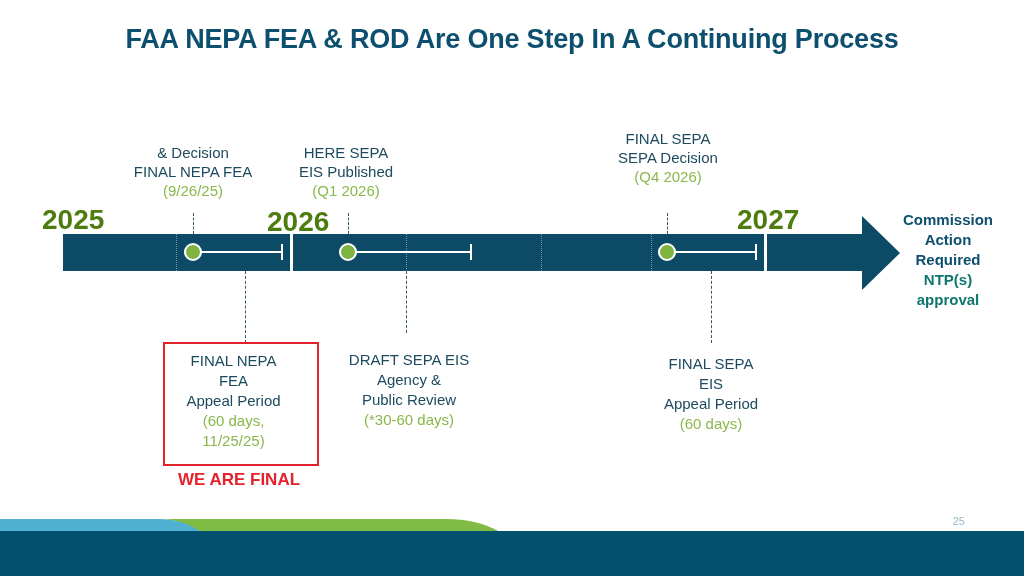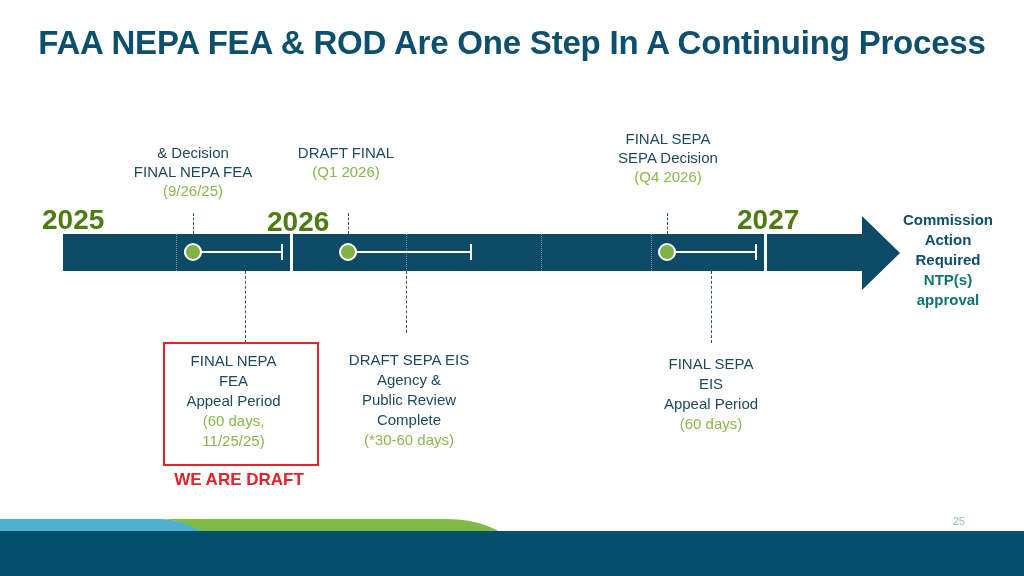--- a/index.html
+++ b/index.html
@@ -1,17 +1,17 @@
 <!DOCTYPE html>
 <html><head>
 <meta charset="utf-8">
 <style>
   html, body { margin:0; padding:0; }
   body { width:1024px; height:576px; position:relative; overflow:hidden; background:#ffffff; font-family:"Liberation Sans", sans-serif; }
-  .title { position:absolute; left:0; top:24px; width:1024px; text-align:center; font-weight:bold; font-size:33px; color:#0d4f6e; letter-spacing:-0.2px; }
+  .title { position:absolute; left:0; top:24px; width:1024px; text-align:center; font-weight:bold; font-size:27px; color:#0d4f6e; letter-spacing:-0.2px; }
   .abs { position:absolute; }
   .lbl { position:absolute; text-align:center; font-size:15px; line-height:19px; color:#1d4a5e; }
   .lbl .green { color:#8ab84a; }
   .year { position:absolute; font-weight:bold; font-size:28px; color:#4d7c0f; }
   .bar { position:absolute; background:#0c4a66; }
   .vsep { position:absolute; background:#ffffff; }
   .dotv { position:absolute; width:0; border-left:1px dotted #6f99ab; }
   .conn { position:absolute; width:0; border-left:1px dashed #31596b; }
   .dot { position:absolute; width:14px; height:14px; border-radius:50%; background:#7fb342; border:2px solid #ffffff; }
   .hline { position:absolute; height:2px; background:#ffffff; }
@@ -27,21 +27,22 @@
 <body>
 
 <div class="title">FAA NEPA FEA &amp; ROD Are One Step In A Continuing Process</div>
 
 <div class="lbl" style="left:113px; top:143px; width:160px;">
   <div>&amp; Decision</div>
   <div>FINAL NEPA FEA</div>
   <div class="green">(9/26/25)</div>
 </div>
 <div class="lbl" style="left:276px; top:143px; width:140px;">
-  <div>DRAFT FINAL</div>
+  <div>HERE SEPA</div>
+  <div>EIS Published</div>
   <div class="green">(Q1 2026)</div>
 </div>
 <div class="lbl" style="left:598px; top:129px; width:140px;">
   <div>FINAL SEPA</div>
   <div>SEPA Decision</div>
   <div class="green">(Q4 2026)</div>
 </div>
 
 <div class="year" style="left:42px; top:204px;">2025</div>
 <div class="year" style="left:267px; top:206px;">2026</div>
@@ -81,27 +82,26 @@
 <div class="conn" style="left:711px; top:271px; height:72px;"></div>
 
 <div class="here-box" style="left:163px; top:342px; width:152px; height:120px;"></div>
 <div class="lbl" style="left:163px; top:351px; width:141px; line-height:20px;">
   <div>FINAL NEPA</div>
   <div>FEA</div>
   <div>Appeal Period</div>
   <div class="green">(60 days,</div>
   <div class="green">11/25/25)</div>
 </div>
-<div class="here" style="left:158px; top:470px; width:162px;">WE ARE DRAFT</div>
+<div class="here" style="left:158px; top:470px; width:162px;">WE ARE FINAL</div>
 
 <div class="lbl" style="left:329px; top:350px; width:160px; line-height:20px;">
   <div>DRAFT SEPA EIS</div>
   <div>Agency &amp;</div>
   <div>Public Review</div>
-  <div>Complete</div>
   <div class="green">(*30-60 days)</div>
 </div>
 
 <div class="lbl" style="left:636px; top:354px; width:150px; line-height:20px;">
   <div>FINAL SEPA</div>
   <div>EIS</div>
   <div>Appeal Period</div>
   <div class="green">(60 days)</div>
 </div>
 

